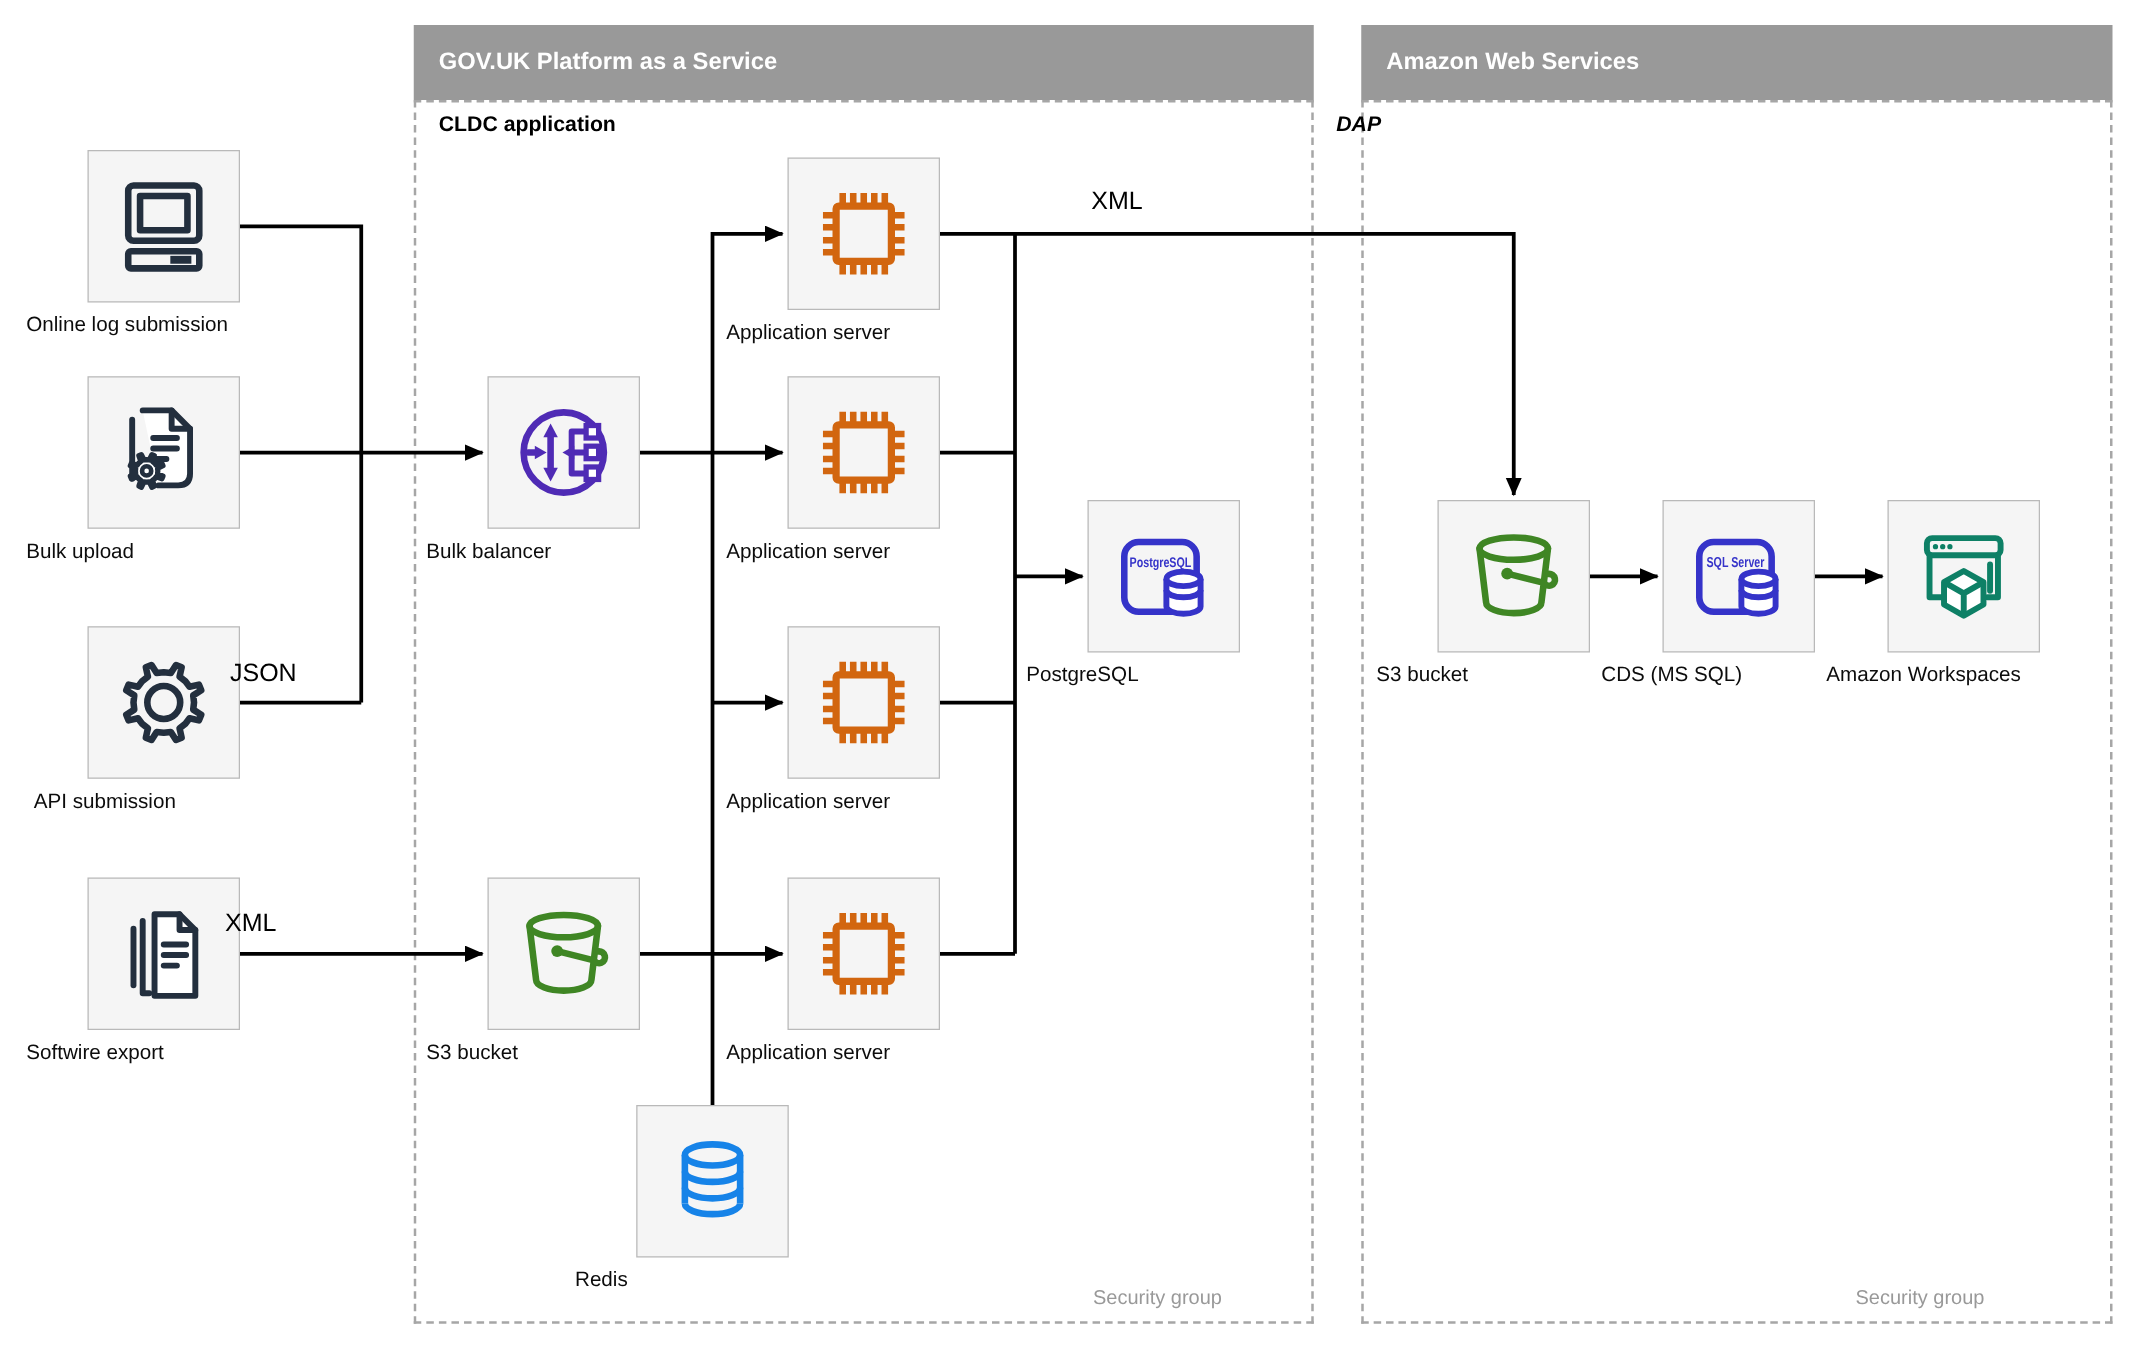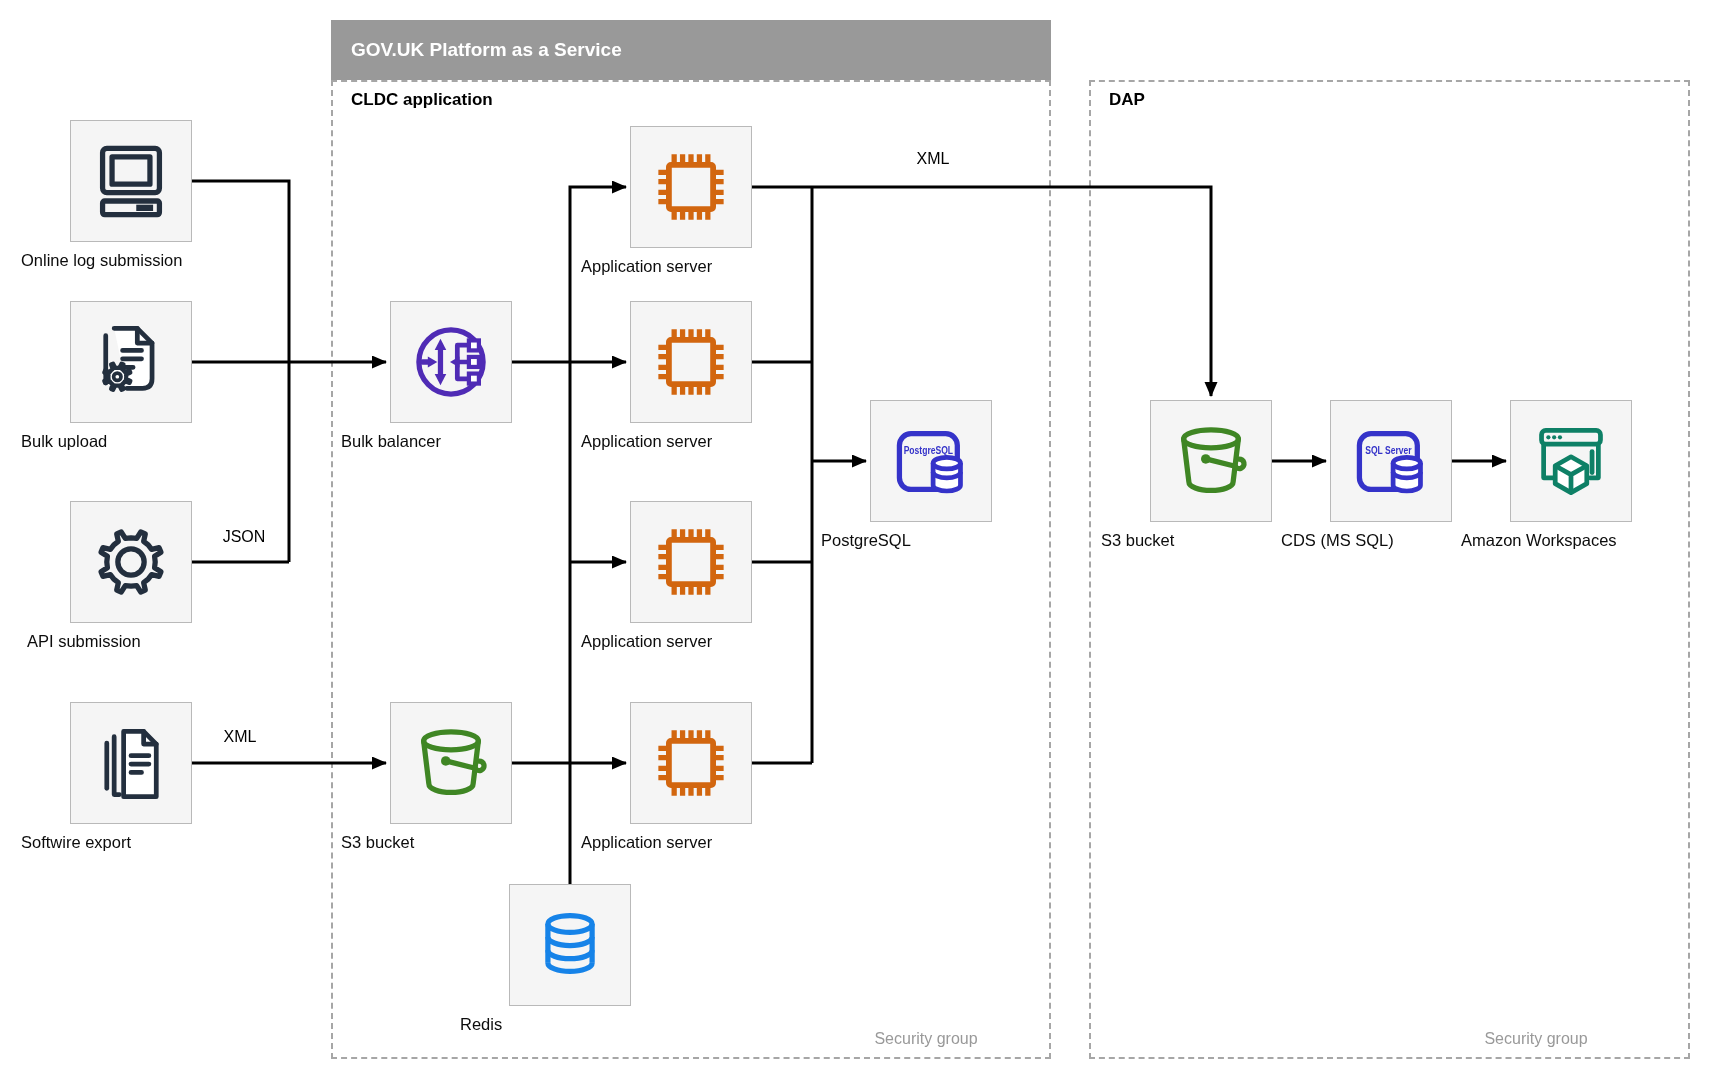--- a/index.html
+++ b/index.html
@@ -9,39 +9,40 @@
           line-height:60px;padding-left:20px;height:60px;}
   .panel-body{position:absolute;box-sizing:border-box;border:2px dashed #a6a6a6;background:transparent;}
   .panel-sublabel{position:absolute;font-size:17px;font-weight:bold;color:#000;}
   .panel-footer{position:absolute;font-size:16px;color:#999;text-align:center;}
   #govuk-header{left:331px;top:20px;width:720px;}
   #govuk-body{left:331px;top:80px;width:720px;height:979px;}
   #govuk-sublabel{left:351px;top:90px;}
   #govuk-footer{left:816px;top:1030px;width:220px;}
   #aws-header{left:1089px;top:20px;width:601px;}
   #aws-body{left:1089px;top:80px;width:601px;height:979px;}
-  #aws-sublabel{left:1109px;top:90px;}
+  #aws-sublabel{left:1069px;top:90px;font-style:italic;}
   #aws-footer{left:1425px;top:1030px;width:222px;}
   #edges{position:absolute;left:0;top:0;z-index:2;}
   .node{position:absolute;width:122px;height:122px;box-sizing:border-box;background:#f5f5f5;
         border:1.5px solid #b9b9b9;z-index:3;display:flex;align-items:center;justify-content:center;}
   .node-icon{display:block;line-height:0;}
   .node-label{position:absolute;width:220px;text-align:left;font-size:16.5px;color:#0c0c0c;z-index:3;}
-  .edge-label{position:absolute;width:120px;text-align:center;font-size:16px;color:#000;z-index:3;}
+  .edge-label{position:absolute;width:120px;font-size:20px;color:#000;z-index:3;}
 </style>
 </head>
 <body>
 
 <div id="canvas">
 
   <div class="panel-header" id="govuk-header" style="background: rgb(153, 153, 153);">GOV.UK Platform as a Service</div>
   <div class="panel-body" id="govuk-body"></div>
   <div class="panel-sublabel" id="govuk-sublabel">CLDC application</div>
   <div class="panel-footer" id="govuk-footer">Security group</div>
 
+  <div class="panel-header" id="aws-header" style="background: rgb(153, 153, 153);">Amazon Web Services</div>
   <div class="panel-body" id="aws-body"></div>
   <div class="panel-sublabel" id="aws-sublabel">DAP</div>
   <div class="panel-footer" id="aws-footer">Security group</div>
 
   <svg id="edges" width="1712" height="1082">
       <defs>
         <marker id="arw" markerWidth="16" markerHeight="14" refX="14" refY="6.5" orient="auto" markerUnits="userSpaceOnUse">
           <path d="M0,0 L15,6.5 L0,13 Z" fill="#000"></path>
         </marker>
       </defs>

